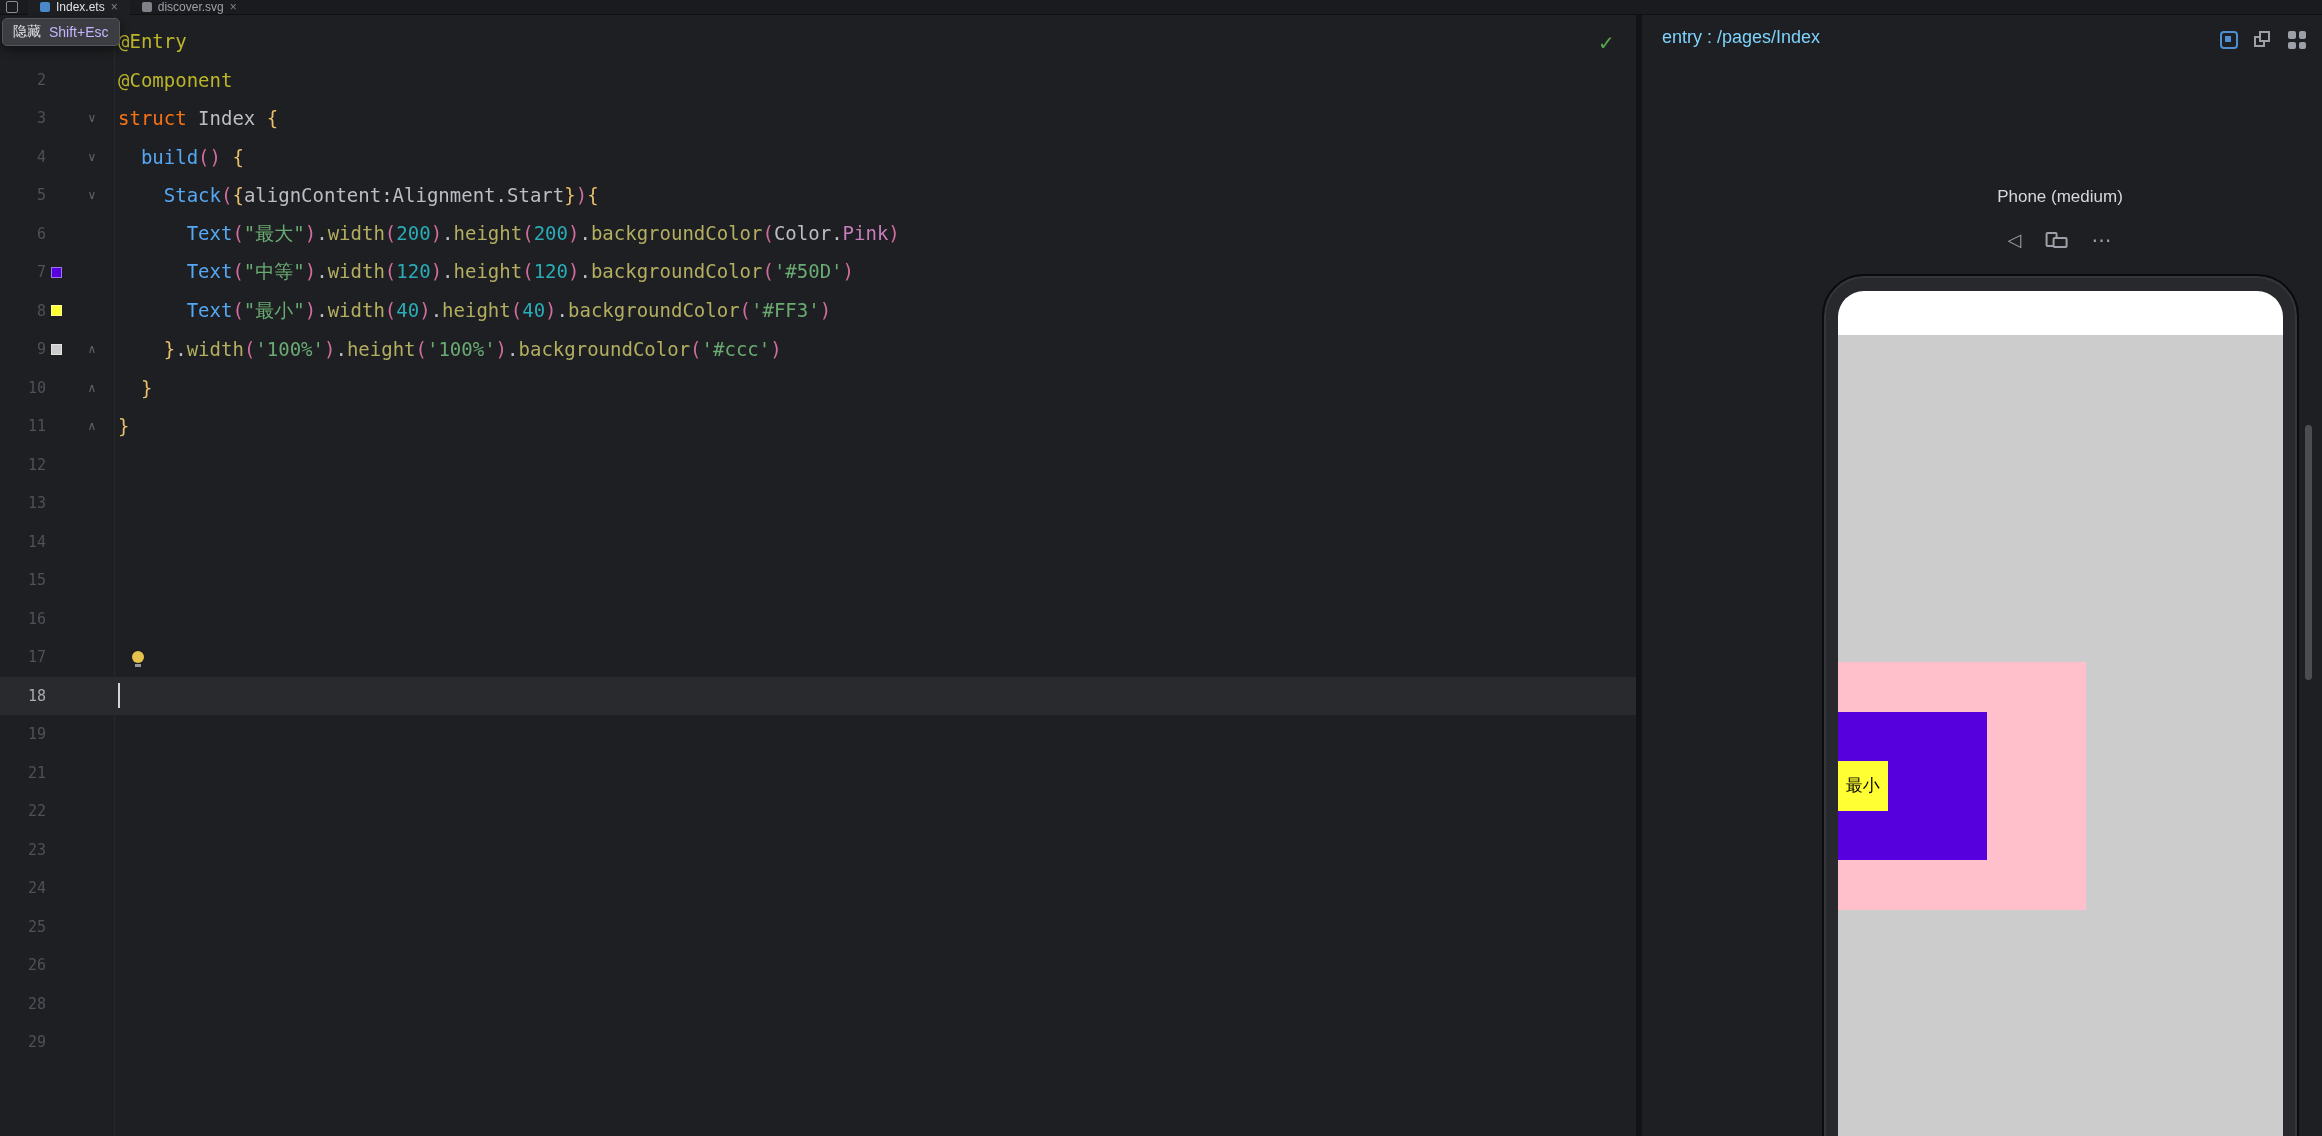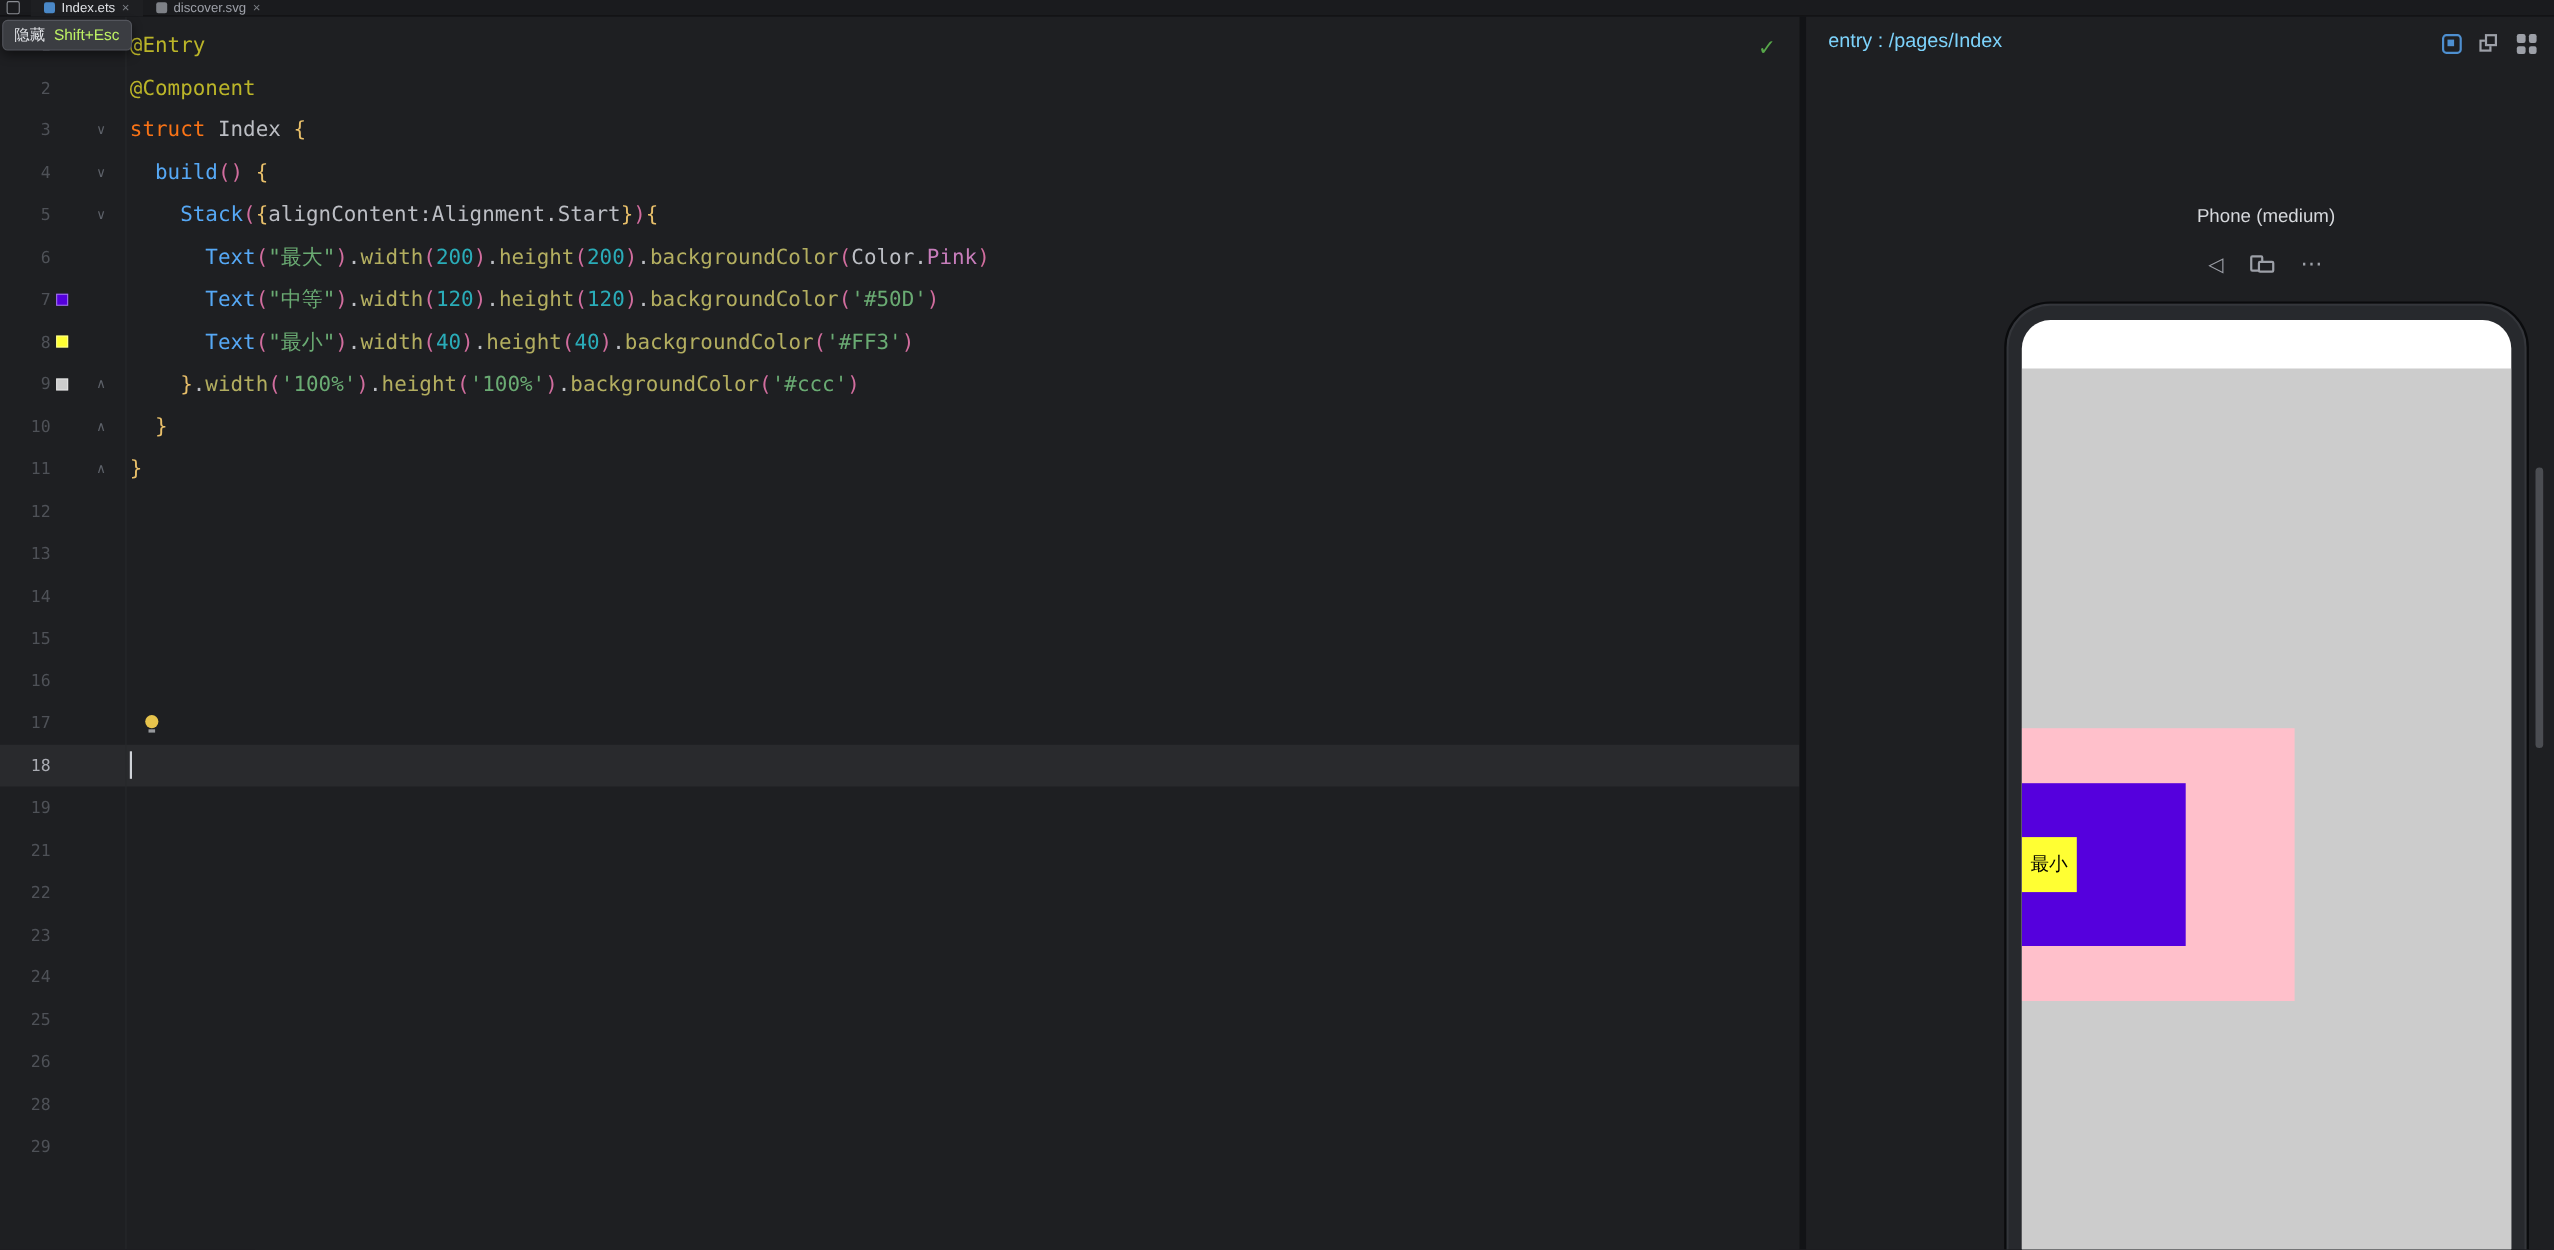--- a/index.html
+++ b/index.html
@@ -35,24 +35,24 @@
   .foldslot{width:52px;text-align:center;font-size:12px;color:#5E626A;flex:none}
   .code{font:19px "DejaVu Sans Mono",monospace;white-space:pre;color:#BCBEC4}
   .caret{display:inline-block;width:2px;height:25px;background:#D0D3D8;vertical-align:middle}
   .bulb{display:inline-block;position:relative;width:14px;height:16px;margin-left:13px;vertical-align:middle}
   .bulb::before{content:"";position:absolute;left:1px;top:0;width:12px;height:12px;border-radius:50%;background:#E6C34C}
   .bulb::after{content:"";position:absolute;left:4px;bottom:0;width:6px;height:3px;background:#96989C}
   .check{position:absolute;left:1598px;top:16px;color:#57A64A;font-size:20px}
 
   
   .tooltip{position:absolute;left:2px;top:18px;background:#3B3D42;border:1px solid #53555C;
-    border-radius:5px;padding:4px 10px;display:flex;gap:8px;align-items:flex-start;font-size:14px;
+    border-radius:5px;padding:4px 10px;display:flex;gap:8px;align-items:center;font-size:14px;
     z-index:30;box-shadow:0 4px 10px rgba(0,0,0,.45);white-space:nowrap}
   .tt-label{color:#DFE1E5}
-  .tt-short{color:#bef264}
+  .tt-short{color:#c4b5fd}
 
   
   .divider{position:absolute;left:1636px;top:15px;bottom:0;width:6px;background:#121316}
 
   
   .preview{position:absolute;left:1642px;top:15px;right:0;bottom:0;background:#1E1F22;overflow:hidden}
   .pv-header{position:absolute;left:20px;top:12px;font-size:18px;color:#7dd3fc}
   .pv-icons{position:absolute;right:16px;top:16px;display:flex;gap:16px;align-items:center}
   .ic-inspect{width:18px;height:18px;border:2px solid #4E8FD0;border-radius:4px;position:relative;box-sizing:border-box}
   .ic-inspect::after{content:"";position:absolute;left:3px;top:3px;width:6px;height:6px;background:#4E8FD0}

